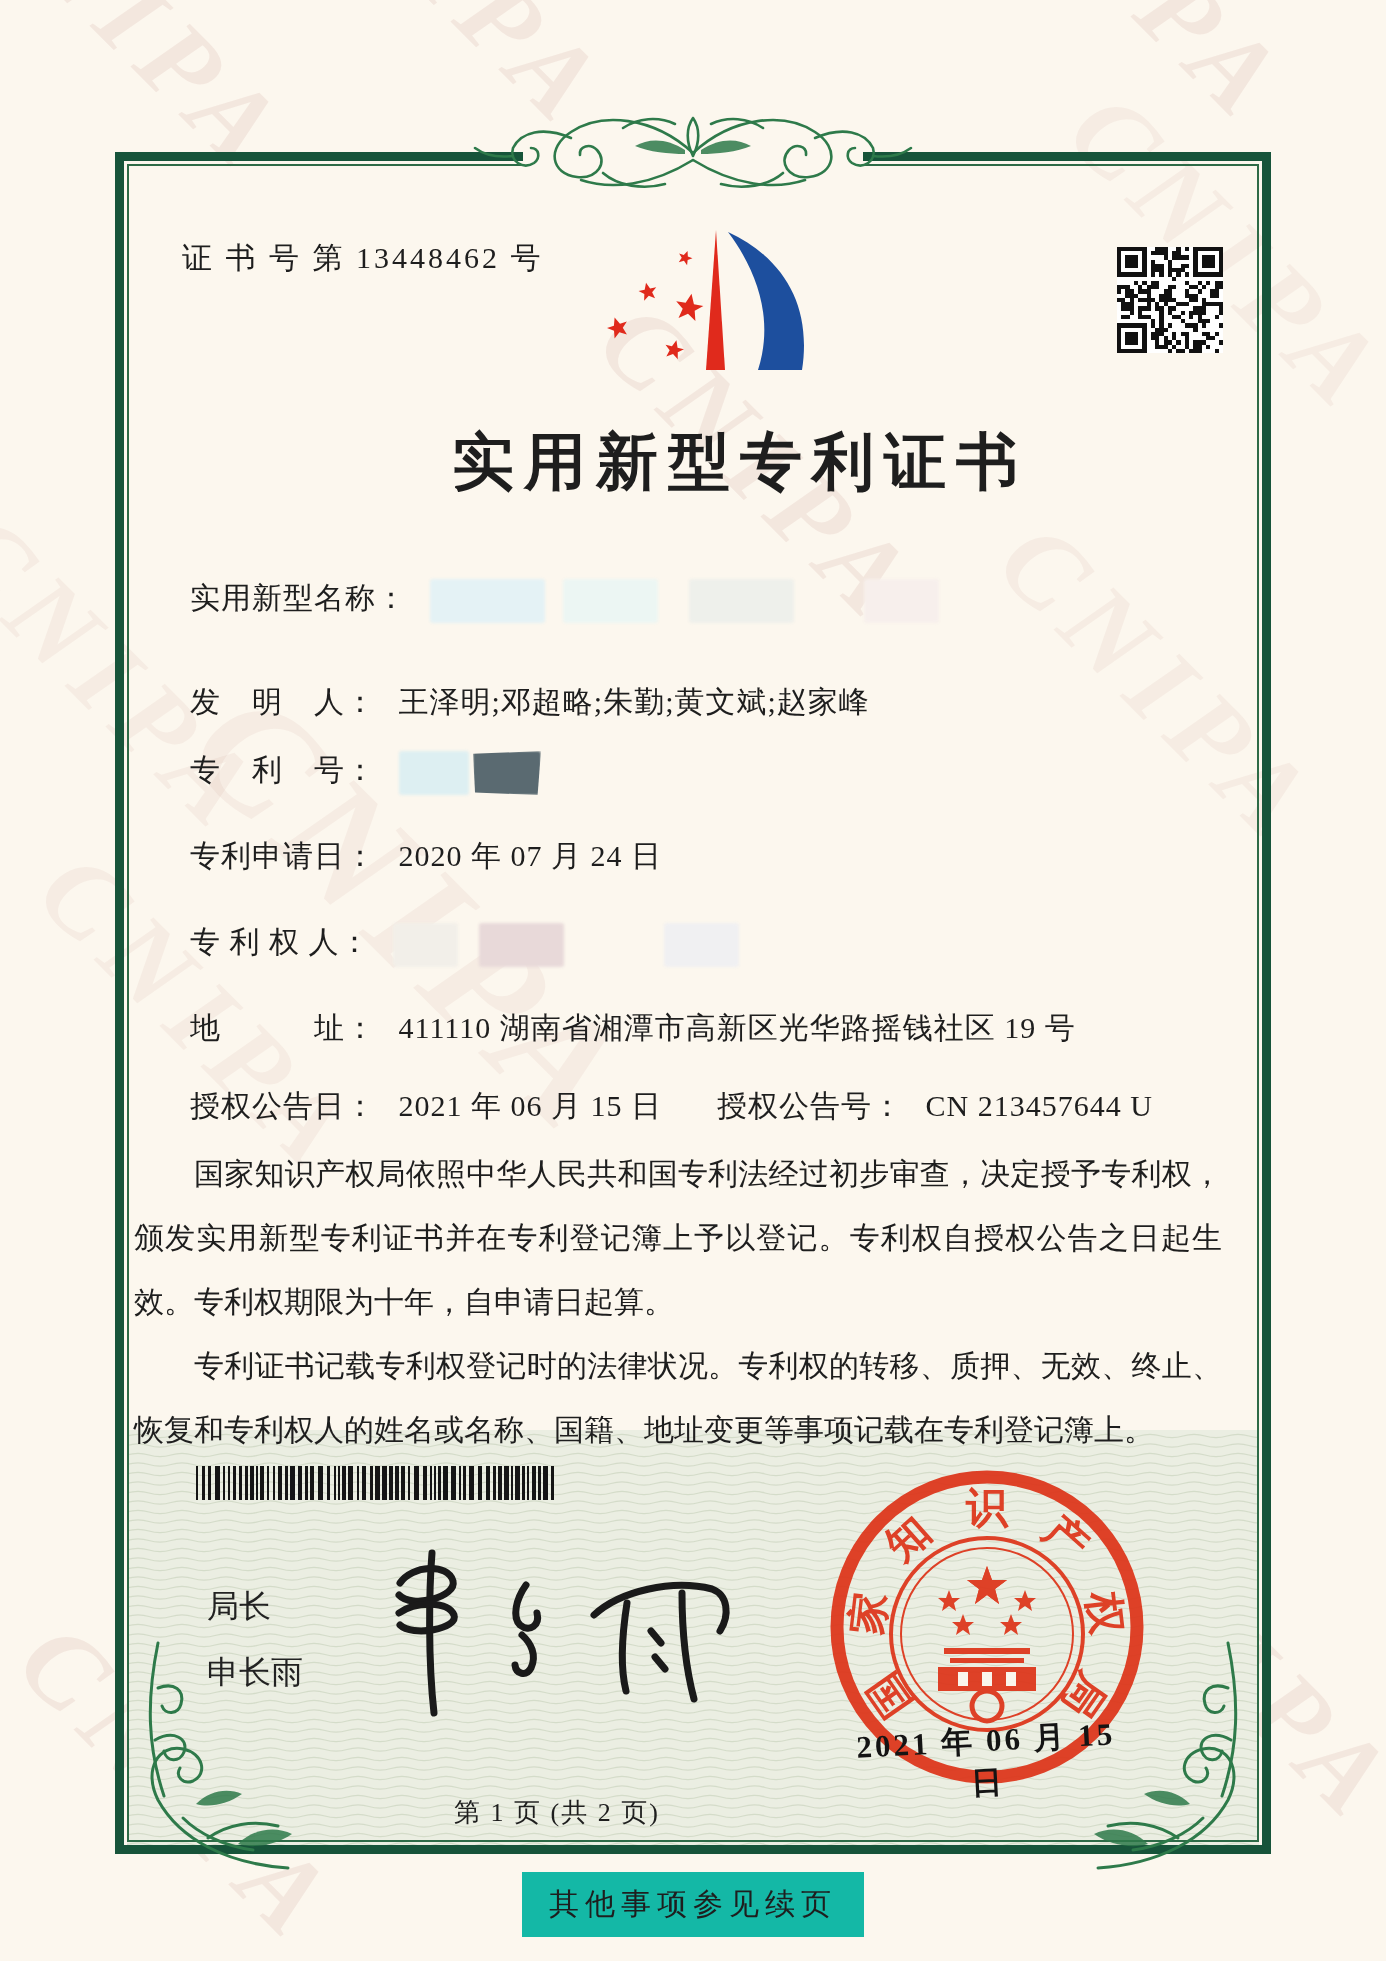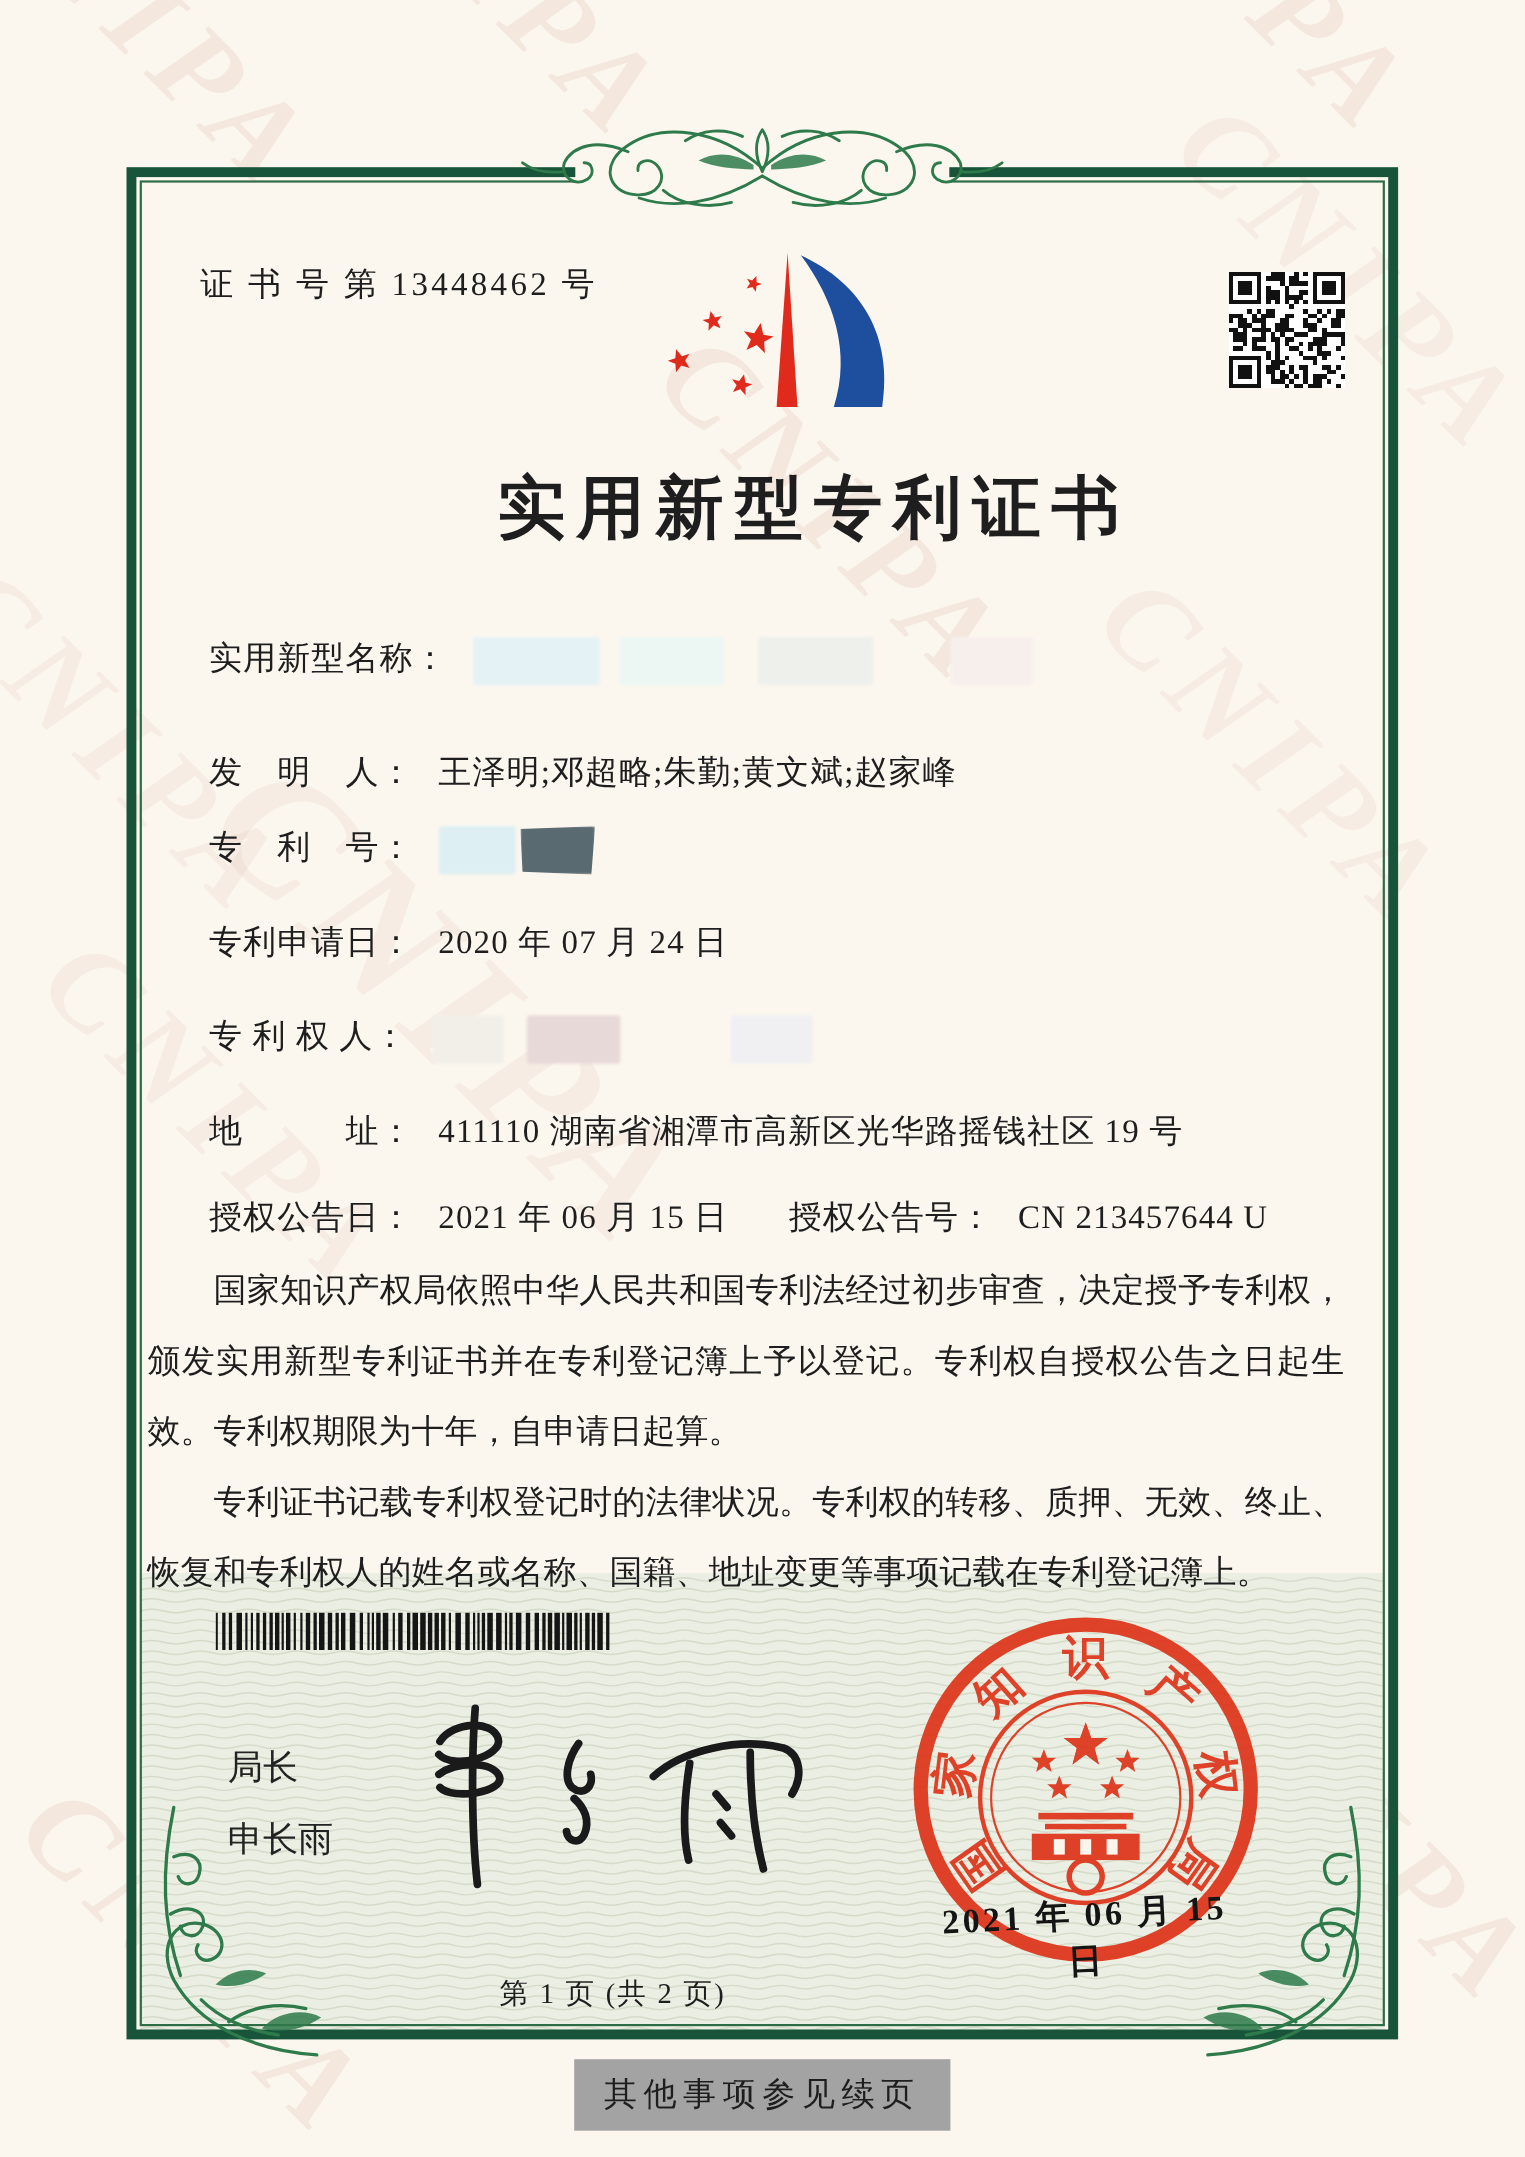--- a/index.html
+++ b/index.html
@@ -49,21 +49,21 @@
   
   .seal{position:absolute;left:826px;top:1466px;width:322px;height:322px;z-index:6;}
   .seal-char{font-size:42px;font-weight:bold;fill:#dd3318;text-anchor:middle;dominant-baseline:central;
              font-family:"Liberation Serif",serif;}
   .seal-date{position:absolute;left:836px;top:1720px;width:302px;text-align:center;font-size:31px;
              color:#141414;letter-spacing:3px;transform:rotate(-3deg);z-index:7;font-weight:bold;}
   
   .page-info{position:absolute;left:0;top:1795px;width:1114px;text-align:center;font-size:26px;
              letter-spacing:2px;z-index:5;}
   .cont-note{position:absolute;left:0;top:1872px;width:1386px;text-align:center;z-index:5;}
-  .cont-note span{display:inline-block;background:#a3a3a3;padding:12px 27px;font-size:30px;letter-spacing:6px;}
+  .cont-note span{display:inline-block;background:#14b8a6;padding:12px 27px;font-size:30px;letter-spacing:6px;}
 </style>
 </head>
 <body>
 
 <div class="page">
 
   <div class="wm" style="left:-70px;top:-50px;">CNIPA</div>
   <div class="wm" style="left:250px;top:-95px;">CNIPA</div>
   <div class="wm" style="left:930px;top:-100px;">CNIPA</div>
   <div class="wm faint" style="left:1030px;top:190px;">CNIPA</div>

